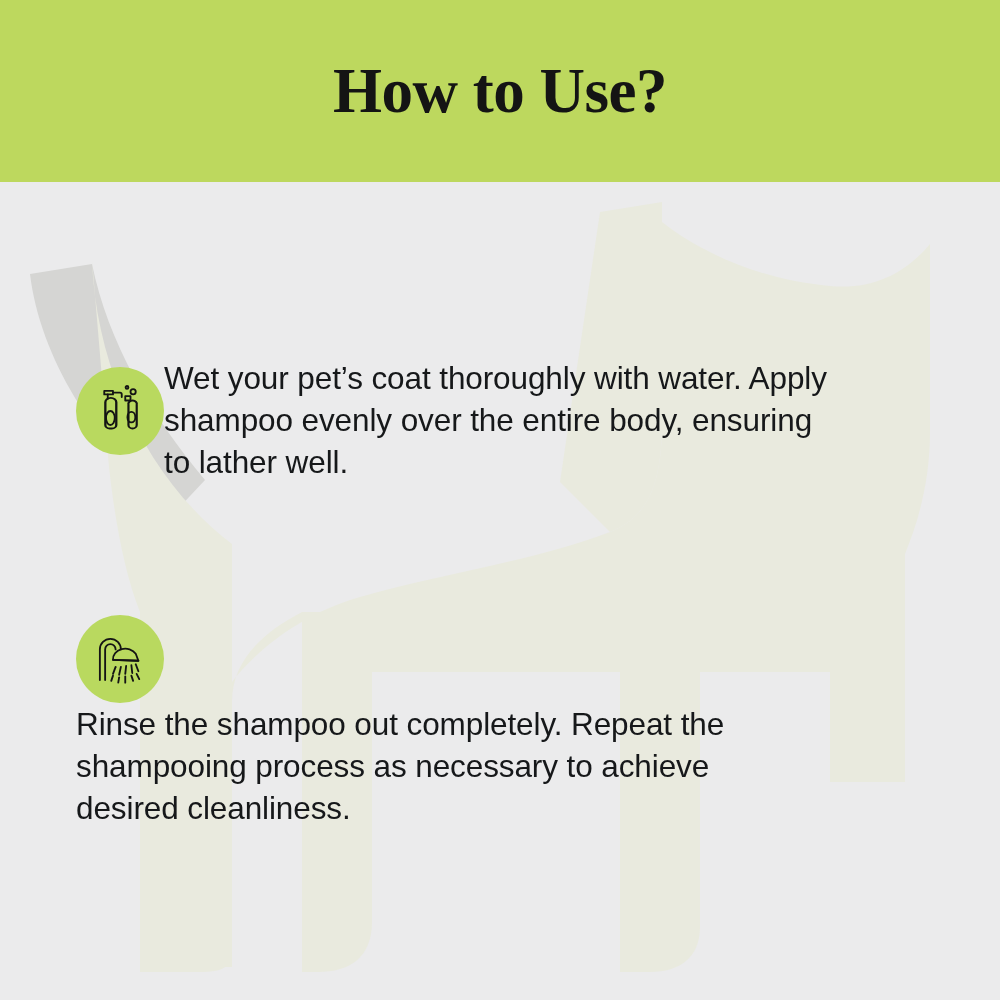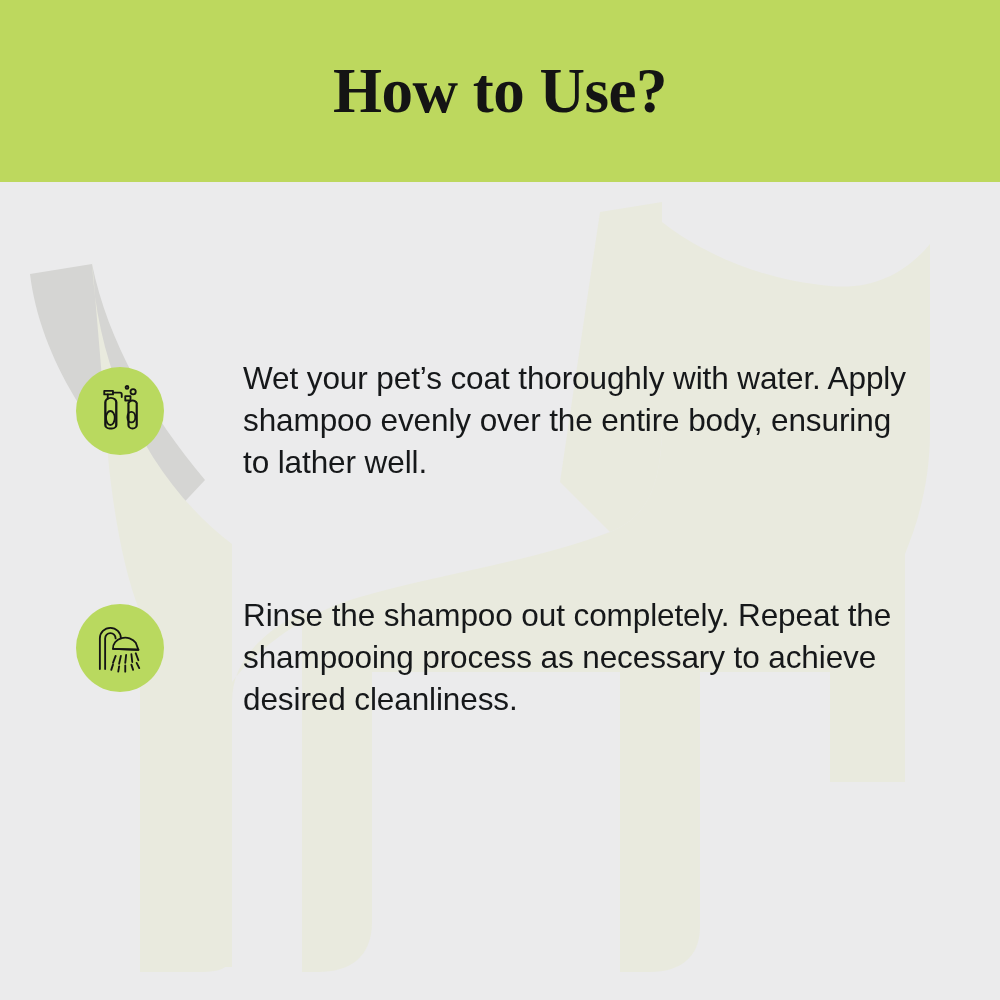--- a/index.html
+++ b/index.html
@@ -55,36 +55,35 @@
     left:0; top:182px;
     width:1000px; height:818px;
     z-index:3;
   }
   .step {
     position:absolute;
     display:flex;
     align-items:flex-start;
   }
   .step-1 { left:76px; top:175px; }
-  .step-2 { left:76px; top:412px; }
+  .step-2 { left:76px; top:423px;flex-direction:column; }
 
   .step-icon {
     flex:0 0 auto;
     width:88px; height:88px;
     border-radius:50%;
     background:#b9d95f;
     display:flex;
     align-items:center;
     justify-content:center;
     margin-top:10px;
   }
   .step-icon svg { display:block; }
 
   .step-text {
-    margin-left:79px;
     font-size:31.5px;
     line-height:42px;
     font-weight:400;
     color:#16181a;
     letter-spacing:-0.1px;
     max-width:680px;
     white-space:pre-line;
   }
 </style>
 </head>

